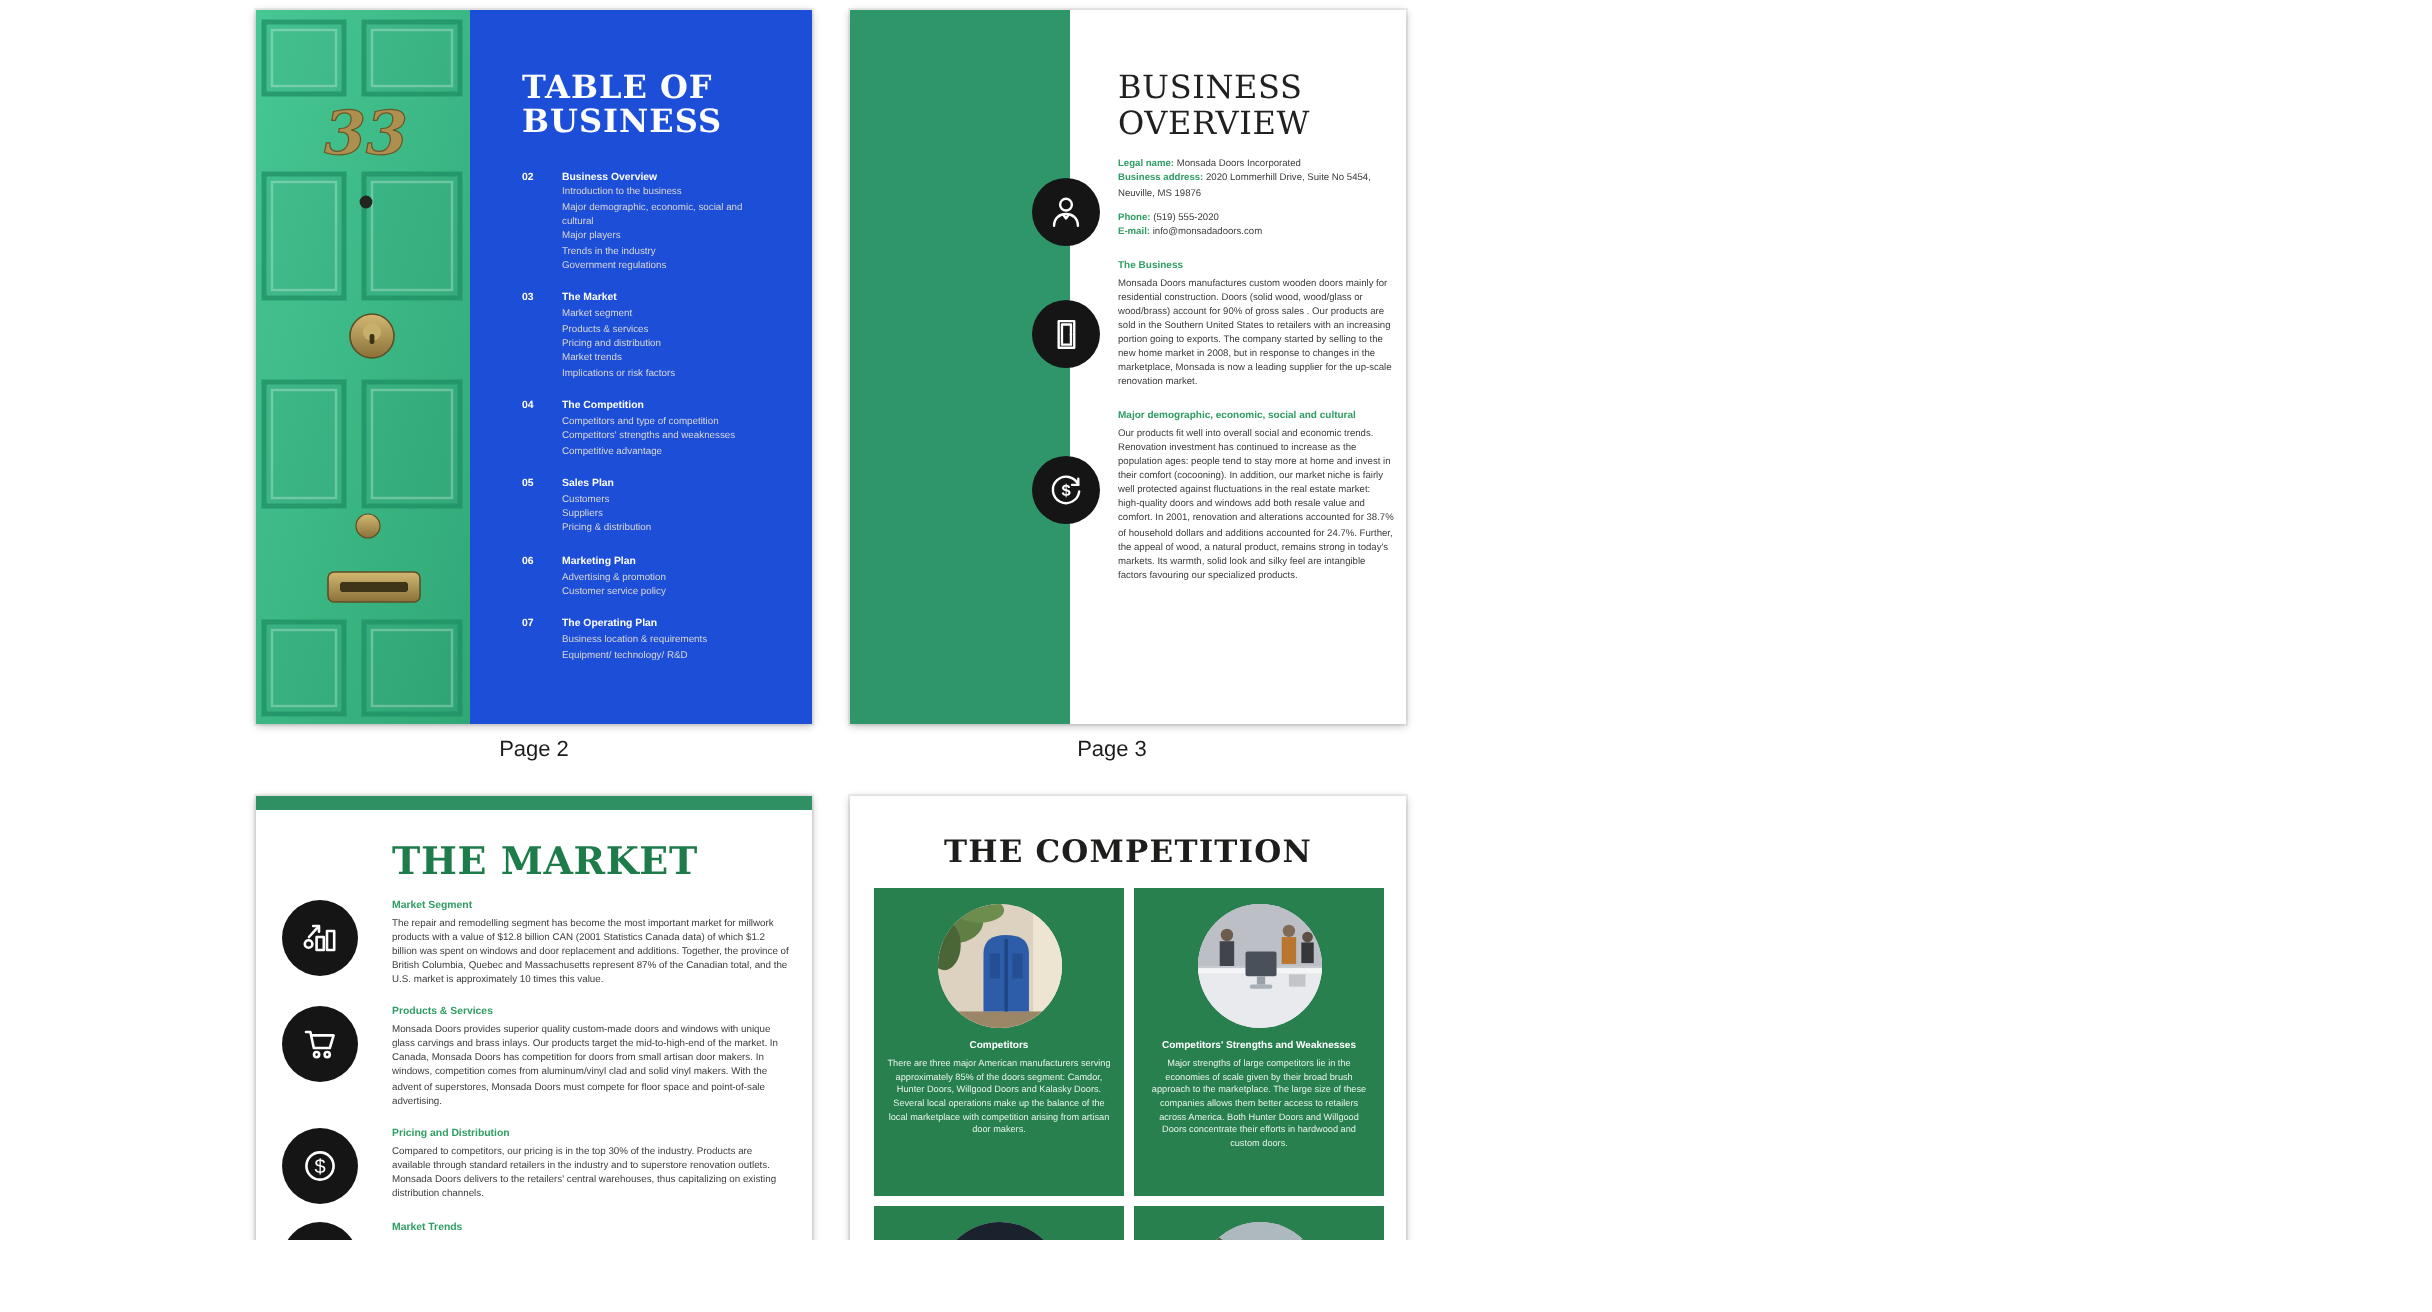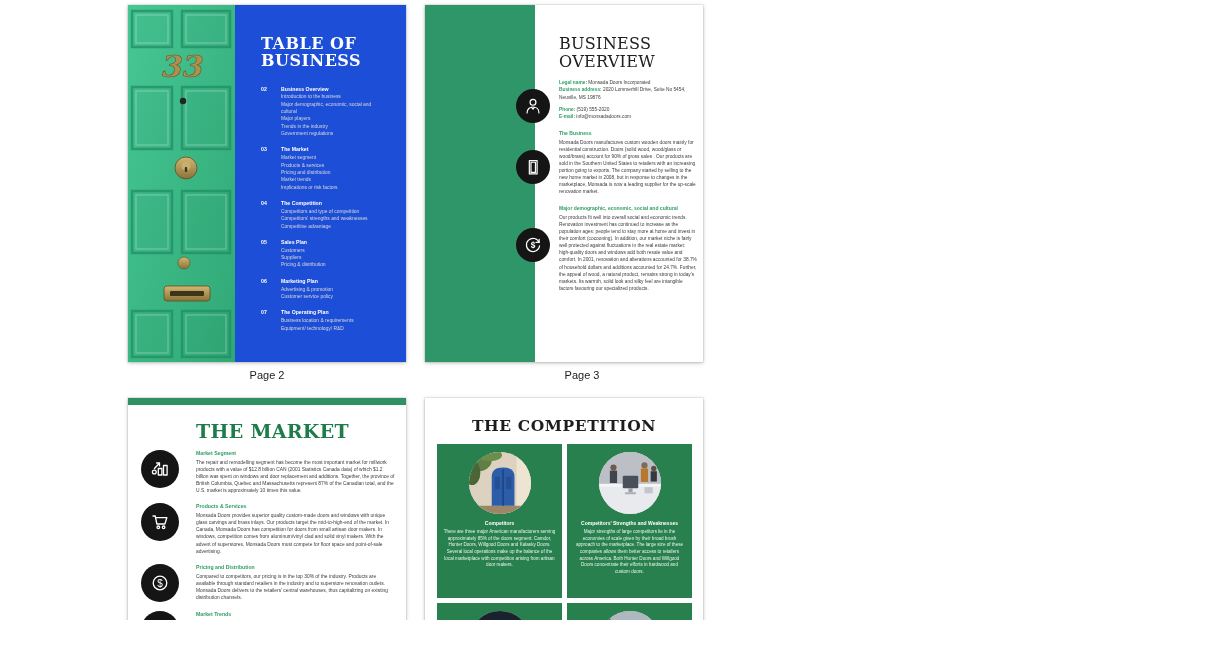--- a/index.html
+++ b/index.html
@@ -247,21 +247,21 @@
       <div class="body-sec">
         <div class="sec-head">The Business</div>
         <div class="sec-body">Monsada Doors manufactures custom wooden doors mainly for residential construction. Doors (solid wood, wood/glass or wood/brass) account for 90% of gross sales . Our products are sold in the Southern United States to retailers with an increasing portion going to exports. The company started by selling to the new home market in 2008, but in response to changes in the marketplace, Monsada is now a leading supplier for the up-scale renovation market.</div>
       </div>
       <div class="body-sec">
         <div class="sec-head">Major demographic, economic, social and cultural</div>
         <div class="sec-body">Our products fit well into overall social and economic trends. Renovation investment has continued to increase as the population ages: people tend to stay more at home and invest in their comfort (cocooning). In addition, our market niche is fairly well protected against fluctuations in the real estate market: high-quality doors and windows add both resale value and comfort. In 2001, renovation and alterations accounted for 38.7% of household dollars and additions accounted for 24.7%. Further, the appeal of wood, a natural product, remains strong in today's markets. Its warmth, solid look and silky feel are intangible factors favouring our specialized products.</div>
       </div>
     </div>
   </div>
-  <div class="page-label" style="left:443px; top:369px;">Page 3</div>
+  <div class="page-label" style="left:417px; top:369px;">Page 3</div>
 
   <div class="page-card" id="page-market">
     <div class="top-bar"></div>
     <div class="market-title">THE MARKET</div>
 
     <div class="m-row">
       <div class="m-icon-col">
           <div class="m-icon">
         <svg viewBox="0 0 24 24" fill="none" stroke="#fff" stroke-width="1.3" stroke-linecap="round" stroke-linejoin="round">
           <circle cx="6.3" cy="15" r="1.9"></circle>

